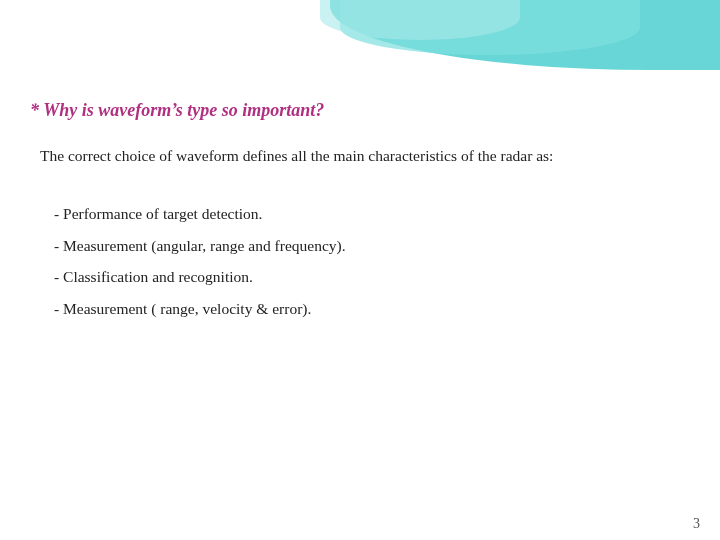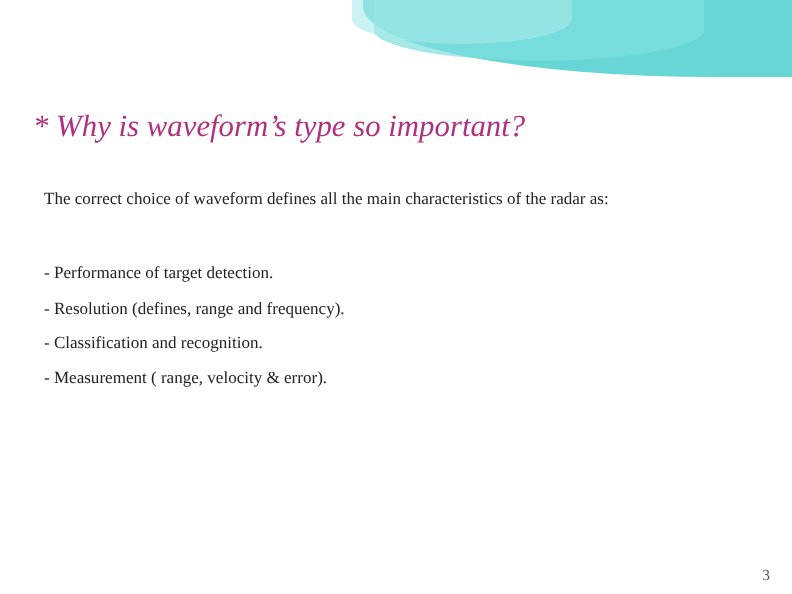--- a/index.html
+++ b/index.html
@@ -64,43 +64,43 @@
     .content {
       position: absolute;
       top: 90px;
       left: 0;
       right: 0;
       bottom: 30px;
       padding: 10px 40px 10px 30px;
     }
 
     .heading {
-      font-size: 28px;
-      font-weight: normal;
+      font-size: 18px;
+      font-weight: bold;
       color: #b03080;
-      margin-bottom: 36px;
+      margin-bottom: 22px;
       font-style: italic;
       font-family: Georgia, serif;
     }
 
     .intro-text {
       font-size: 15.5px;
       color: #222;
       line-height: 1.7;
       margin-left: 10px;
-      margin-bottom: 40px;
+      margin-bottom: 30px;
       text-align: justify;
       font-family: Georgia, serif;
     }
 
     .bullet-list {
       font-size: 15.5px;
       color: #222;
       line-height: 1.9;
-      margin-left: 10px;
+      margin-left: 24px;
       font-family: Georgia, serif;
     }
 
     .bullet-item {
       display: block;
       margin-bottom: 2px;
     }
 
     
     .page-number {
@@ -122,20 +122,20 @@
 </div>
 
 <div class="content">
 
   <div class="heading">* Why is waveform’s type so important?</div>
 
   <div class="intro-text">The  correct  choice  of  waveform  defines  all  the  main characteristics of the radar as:</div>
 
   <div class="bullet-list">
     <span class="bullet-item">- Performance of target detection.</span>
-    <span class="bullet-item">- Resolution (defines, range and frequency).</span>
+    <span class="bullet-item">- Measurement (angular, range and frequency).</span>
     <span class="bullet-item">- Classification and recognition.</span>
     <span class="bullet-item">- Measurement ( range, velocity &amp; error).</span>
   </div>
 
 </div>
 
 <div class="page-number">3</div>
 
 </body></html>

